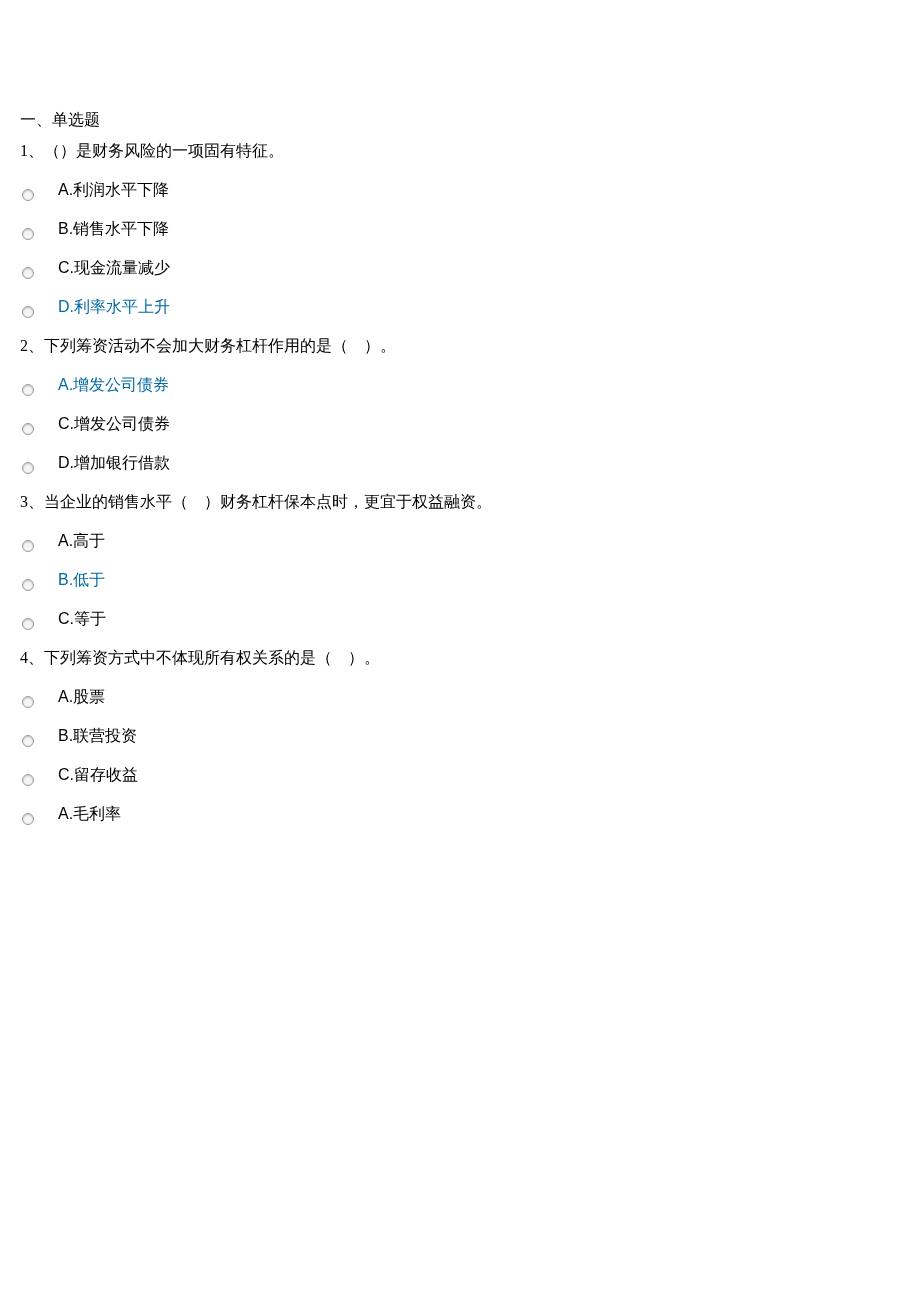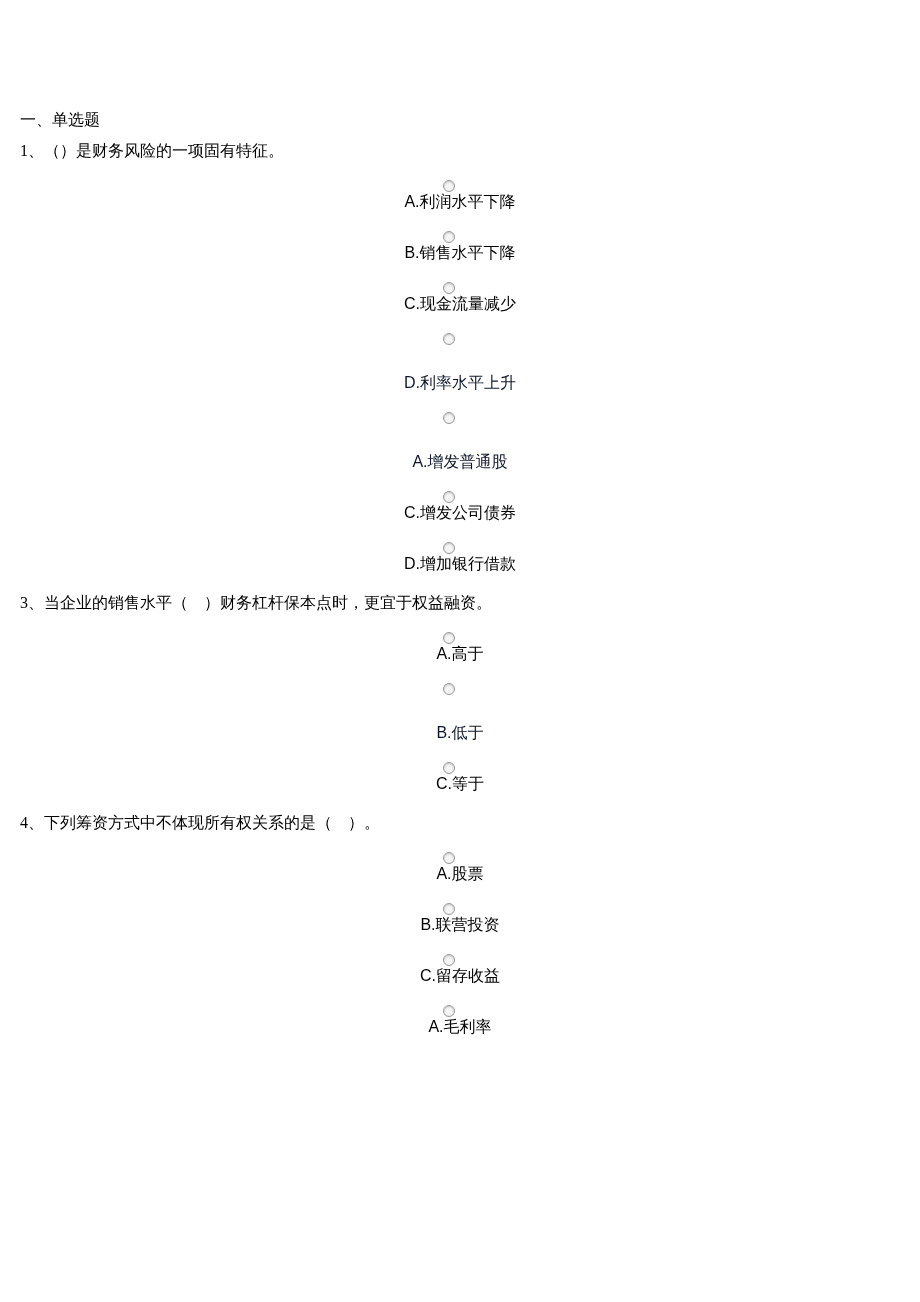--- a/index.html
+++ b/index.html
@@ -17,42 +17,40 @@
     }
     .section-title {
       margin-bottom: 10px;
     }
     .question {
       margin-bottom: 8px;
       font-family: Liberation Serif, serif;
     }
     .option-row {
       display: flex;
-      align-items: center;
+      align-items: flex-end;
       margin-top: 18px;
       margin-bottom: 18px;
-      flex-direction: column;
     }
     .radio-icon {
       width: 12px;
       height: 12px;
       border: 1px solid #999;
       border-radius: 50%;
       background: #f5f5f5;
       margin-left: 2px;
       margin-right: 24px;
       flex-shrink: 0;
       box-shadow: inset 0 1px 2px rgba(0,0,0,0.2);
     }
     .option-text {
       font-size: 16px;
     }
     .highlight {
-      color: #0f172a;
-      margin-top: 28px;
+      color: #0369a1;
     }
   </style>
 </head>
 <body>
 
 <div class="section-title">一、单选题</div>
 
 <div id="questions-container">
     <div class="question">1、（）是财务风险的一项固有特征。</div>
     <div class="option-row">
@@ -64,23 +62,24 @@
       <span class="option-text">B.销售水平下降</span>
     </div>
     <div class="option-row">
       <span class="radio-icon"></span>
       <span class="option-text">C.现金流量减少</span>
     </div>
     <div class="option-row">
       <span class="radio-icon"></span>
       <span class="option-text highlight">D.利率水平上升</span>
     </div>
+    <div class="question">2、下列筹资活动不会加大财务杠杆作用的是（　）。</div>
     <div class="option-row">
       <span class="radio-icon"></span>
-      <span class="option-text highlight">A.增发普通股</span>
+      <span class="option-text highlight">A.增发公司债券</span>
     </div>
     <div class="option-row">
       <span class="radio-icon"></span>
       <span class="option-text">C.增发公司债券</span>
     </div>
     <div class="option-row">
       <span class="radio-icon"></span>
       <span class="option-text">D.增加银行借款</span>
     </div>
     <div class="question">3、当企业的销售水平（　）财务杠杆保本点时，更宜于权益融资。</div>

